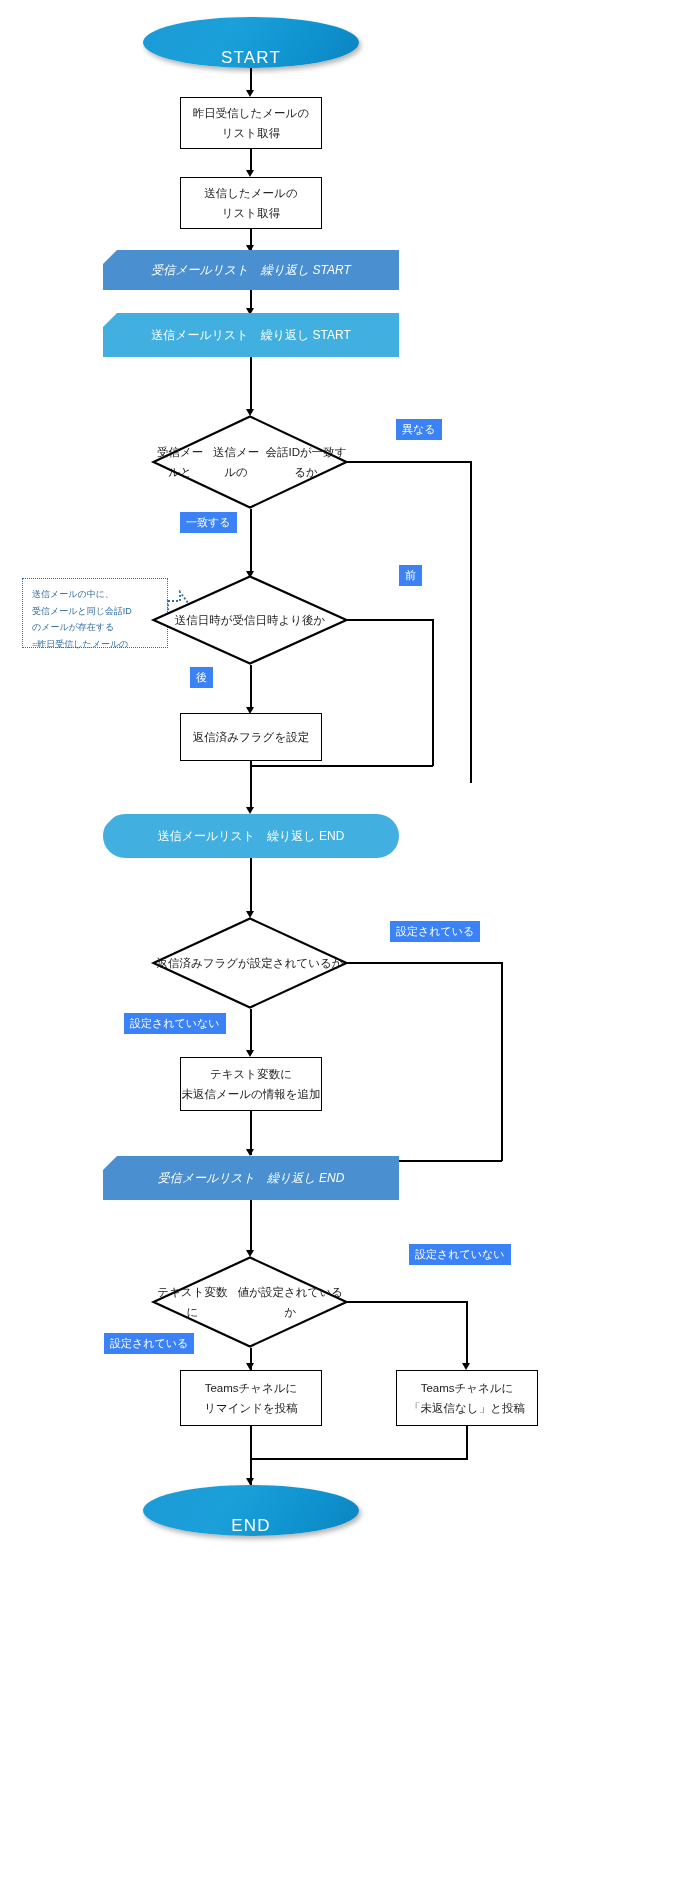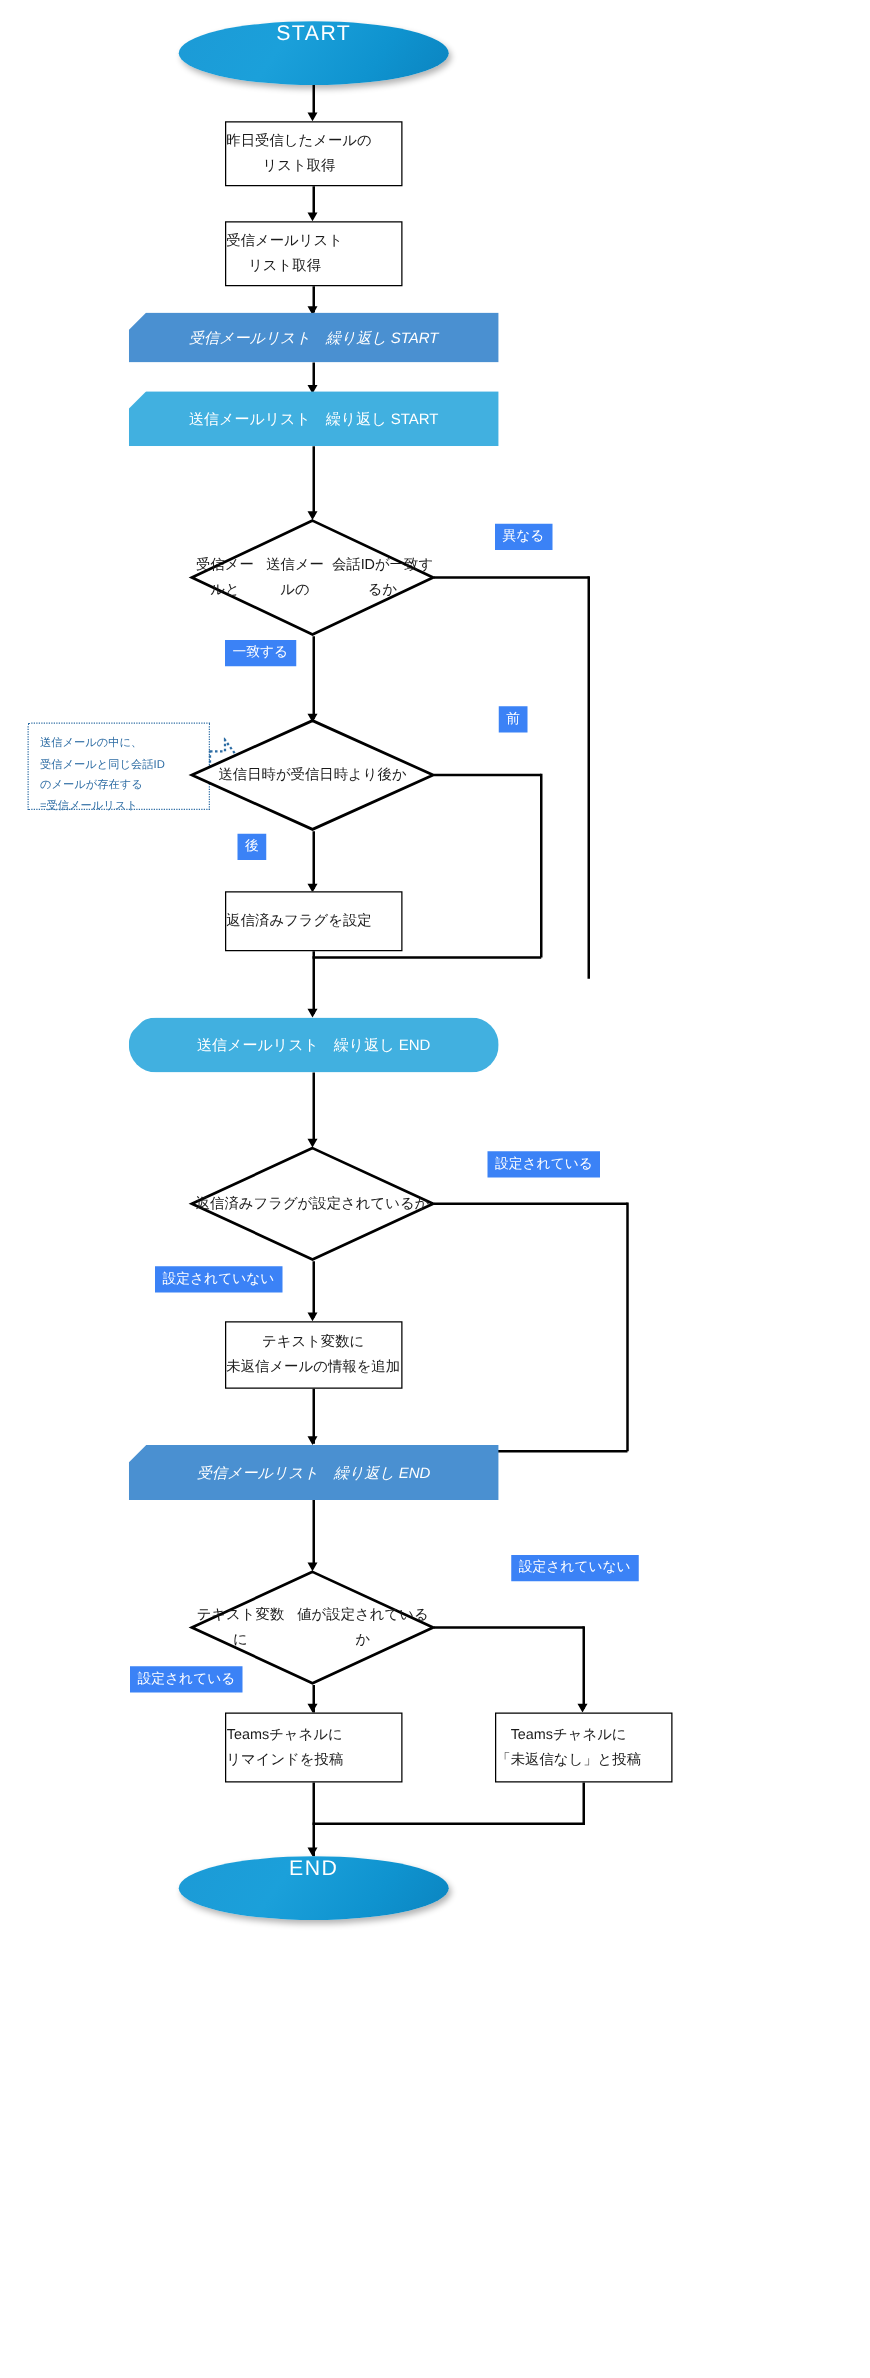--- a/index.html
+++ b/index.html
@@ -14,30 +14,30 @@
     background:#ffffff;
     overflow:hidden;
   }
   .node{position:absolute;box-sizing:border-box;}
 
   
   .terminator{
     border-radius:50%;
     background:linear-gradient(125deg,#1c9ad6 0%,#1ba0da 38%,#0f93cf 72%,#0b84c0 100%);
     color:#ffffff;
-    display:flex;align-items:flex-start;justify-content:center;
+    display:flex;align-items:flex-end;justify-content:center;
     font-size:17px;letter-spacing:1.2px;
     box-shadow:2px 3px 5px rgba(0,0,0,0.30);
   }
 
   
   .process{
     border:1.6px solid #000000;
     background:#ffffff;
-    display:flex;align-items:center;justify-content:flex-start;
+    display:flex;align-items:center;justify-content:center;
     text-align:center;
     font-size:11.5px;color:#1a1a1a;line-height:1.75;
   }
 
   
   .loopbar{
     display:flex;align-items:center;justify-content:center;
     color:#ffffff;font-size:12px;text-align:center;
     clip-path:polygon(14px 0,100% 0,100% 100%,0 100%,0 14px);
   }
@@ -101,21 +101,21 @@
       <div>昨日受信したメールの</div>
       <div>リスト取得</div>
     </div>
   </div>
 
   <div class="line vline" style="left:250px;top:149px;height:24px;"></div>
   <div class="arrowhead" style="left:246px;top:170px;"></div>
 
   <div class="node process" style="left:180px;top:177px;width:142px;height:52px;">
     <div>
-      <div>受信メールリスト</div>
+      <div>送信したメールの</div>
       <div>リスト取得</div>
     </div>
   </div>
 
   <div class="line vline" style="left:250px;top:229px;height:21px;"></div>
   <div class="arrowhead" style="left:246px;top:245px;"></div>
 
   <div class="node loopbar loop-dark" style="left:103px;top:250px;width:296px;height:40px;">
     <span>受信メールリスト　繰り返し START</span>
   </div>
@@ -150,21 +150,21 @@
   <div class="line vline" style="left:250px;top:509px;height:66px;"></div>
   <div class="arrowhead" style="left:246px;top:571px;"></div>
   <div class="edgelabel" style="position:absolute;left:180px;top:512px;">
     <span>一致する</span>
   </div>
 
   <div class="node callout" style="left:22px;top:578px;width:146px;height:70px;">
     <div>送信メールの中に、</div>
     <div>受信メールと同じ会話ID</div>
     <div>のメールが存在する</div>
-    <div>=受信メールリスト</div>
+    <div>=昨日受信したメールの</div>
   </div>
   <svg class="callout-arrow" style="left:166px;top:590px;" width="30" height="44" viewBox="0 0 30 44">
     <polygon points="2,11 14,11 14,2 28,21 14,40 14,31 2,31" fill="#ffffff" stroke="#2e6da4" stroke-width="1.8" stroke-dasharray="2,2"></polygon>
   </svg>
 
   <div class="node decision" style="left:152px;top:575px;width:196px;height:90px;">
     <svg width="196" height="90" viewBox="0 0 196 90">
       <polygon points="98,1.5 194.5,45 98,88.5 1.5,45" fill="#ffffff" stroke="#000000" stroke-width="2.2"></polygon>
     </svg>
     <div class="dtext">

